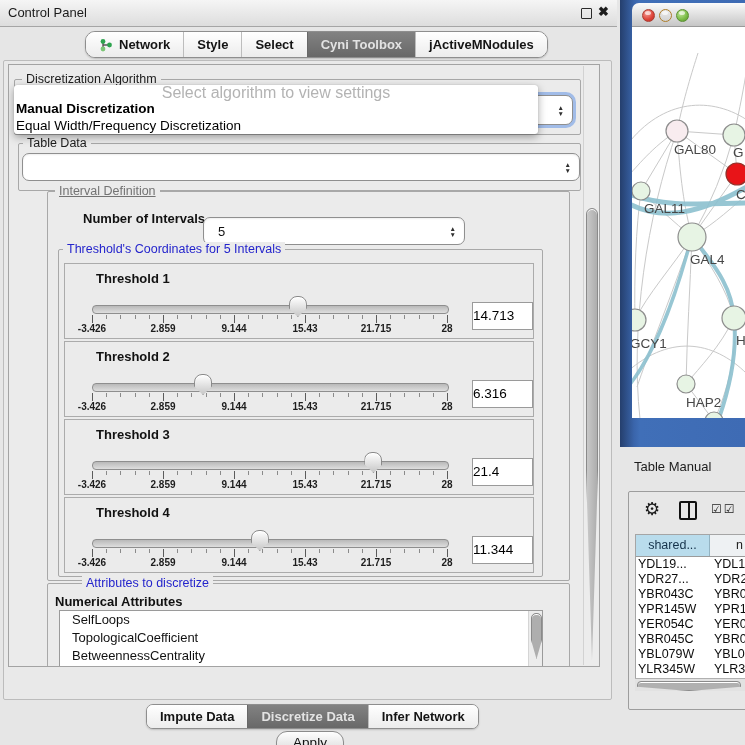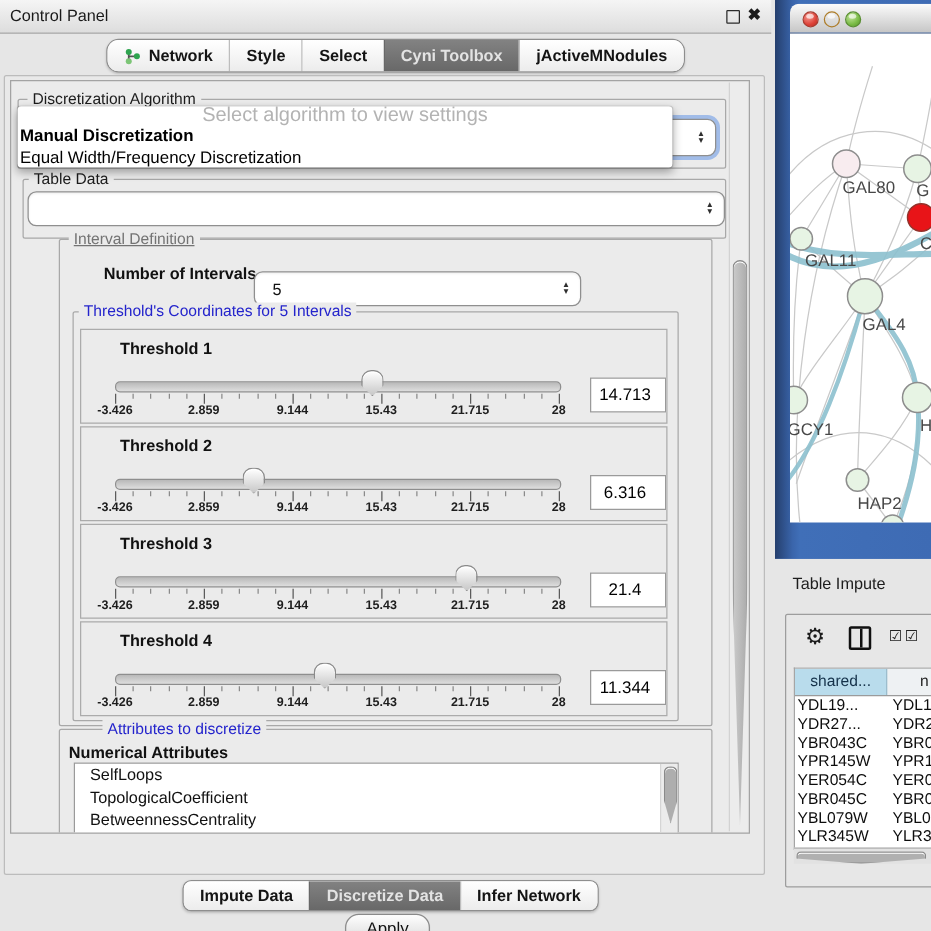--- a/index.html
+++ b/index.html
@@ -48,21 +48,21 @@
   .thr-row{position:relative;width:468px;height:74px;border:1px solid #ababab;margin-bottom:2px;background:#ebebeb;}
   .thr-label{position:absolute;left:12px;top:7px;font-size:13px;font-weight:700;color:#111;margin-left:19px;}
   .thr-slider{position:absolute;left:0;top:0;width:100%;height:100%;}
   .track{position:absolute;left:27px;top:41px;width:355px;height:7px;border:1px solid #8e8e8e;border-radius:4px;background:linear-gradient(#b9b9b9,#dedede);}
   .thumb{position:absolute;top:32px;width:16px;height:19px;background:linear-gradient(#ffffff,#c8c8c8);border:1px solid #8a8a8a;border-radius:8px 8px 2px 2px;clip-path:polygon(0 0,100% 0,100% 58%,50% 100%,0 58%);box-shadow:inset 0 1px 0 #fff;}
   .ticks{position:absolute;left:0;top:51px;width:100%;height:9px;}
   .tick{position:absolute;top:0;width:1px;height:4px;background:#8a8a8a;}
   .tick.major{height:8px;background:#5b5b5b;}
   .tick-labels{position:absolute;left:0;top:59px;width:100%;height:12px;}
   .tick-label{position:absolute;transform:translateX(-50%);font-size:10px;font-weight:700;color:#1d1d1d;white-space:nowrap;}
-  .thr-value{position:absolute;left:407px;top:38px;width:54px;height:26px;background:#fff;border:1px solid #9a9a9a;font-size:13.5px;color:#000;text-align:center;padding-right:5px;line-height:26px;}
+  .thr-value{position:absolute;left:407px;top:38px;width:54px;height:26px;background:#fff;border:1px solid #9a9a9a;font-size:13.5px;color:#000;text-align:left;padding-right:5px;line-height:26px;}
 
   
   .attr-heading{position:absolute;font-size:13px;font-weight:700;color:#111;}
   .listbox{position:absolute;background:#fff;border:1px solid #9a9a9a;overflow:hidden;}
   .listbox .item{font-size:13px;color:#111;line-height:18px;padding-left:12px;white-space:nowrap;}
   .list-vscroll{position:absolute;right:0;top:0;width:13px;height:100%;background:#ececec;border-left:1px solid #d5d5d5;}
   .list-vscroll .thumb{position:absolute;left:2px;top:2px;width:9px;height:44px;border-radius:5px;background:#aeaeae;}
 
   .apply-btn{position:absolute;left:272px;top:670px;width:66px;height:23px;background:linear-gradient(#fefefe,#d6d6d6);border:1px solid #8d8d8d;border-radius:11px;font-size:13.5px;color:#111;text-align:center;line-height:22px;box-shadow:0 1px 1px rgba(0,0,0,.15);}
 
@@ -448,21 +448,21 @@
           <text x="12" y="186">GAL11</text>
           <text x="58" y="237">GAL4</text>
           <text x="-2" y="321">GCY1</text>
           <text x="104" y="318">H</text>
           <text x="54" y="380">HAP2</text>
         </g>
       </svg>
     </div>
   </div>
 
-  <div class="tp-title">Table Impute</div>
+  <div class="tp-title">Table Manual</div>
   <div class="table-panel">
     <div class="tp-toolbar">
       <div class="gear-ic">⚙</div>
       <div class="cols-ic">
           <i></i>
         </div>
       <div class="checks-ic">☑☑</div>
     </div>
     <div class="tp-table">
       <div class="tp-head">

